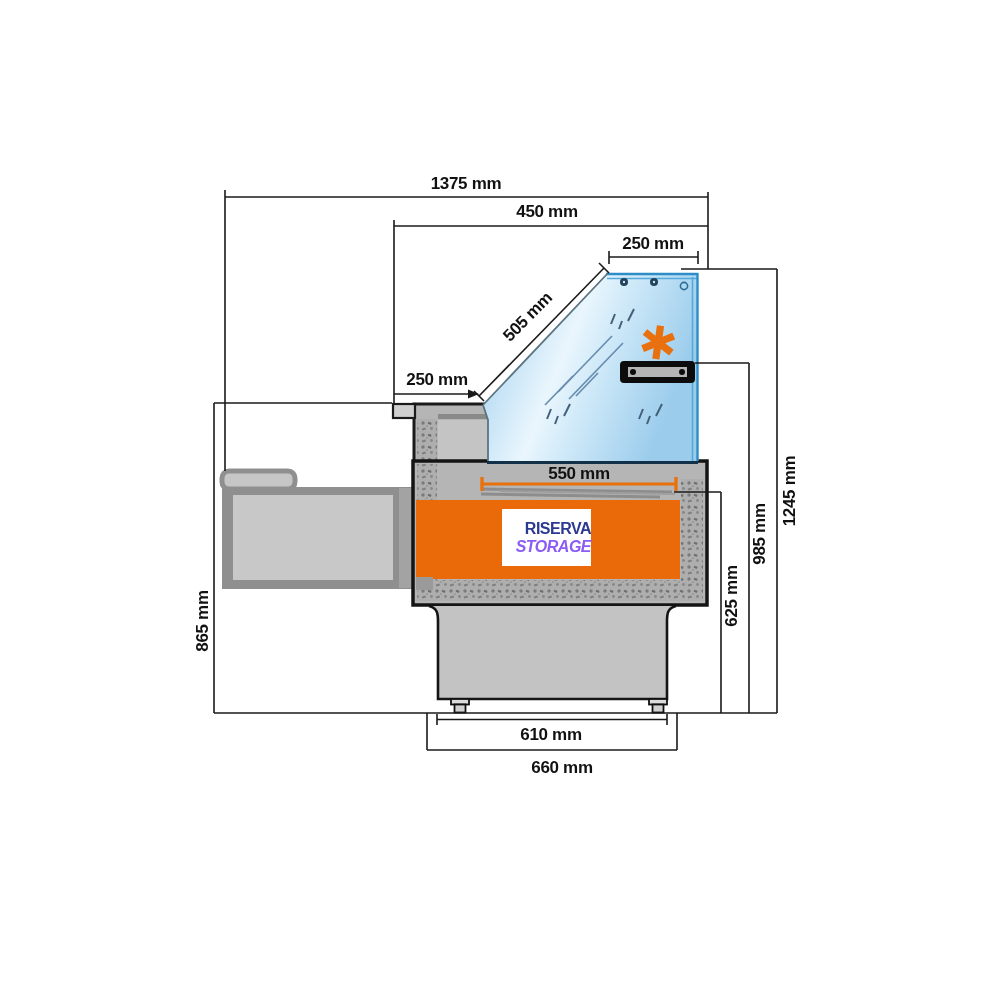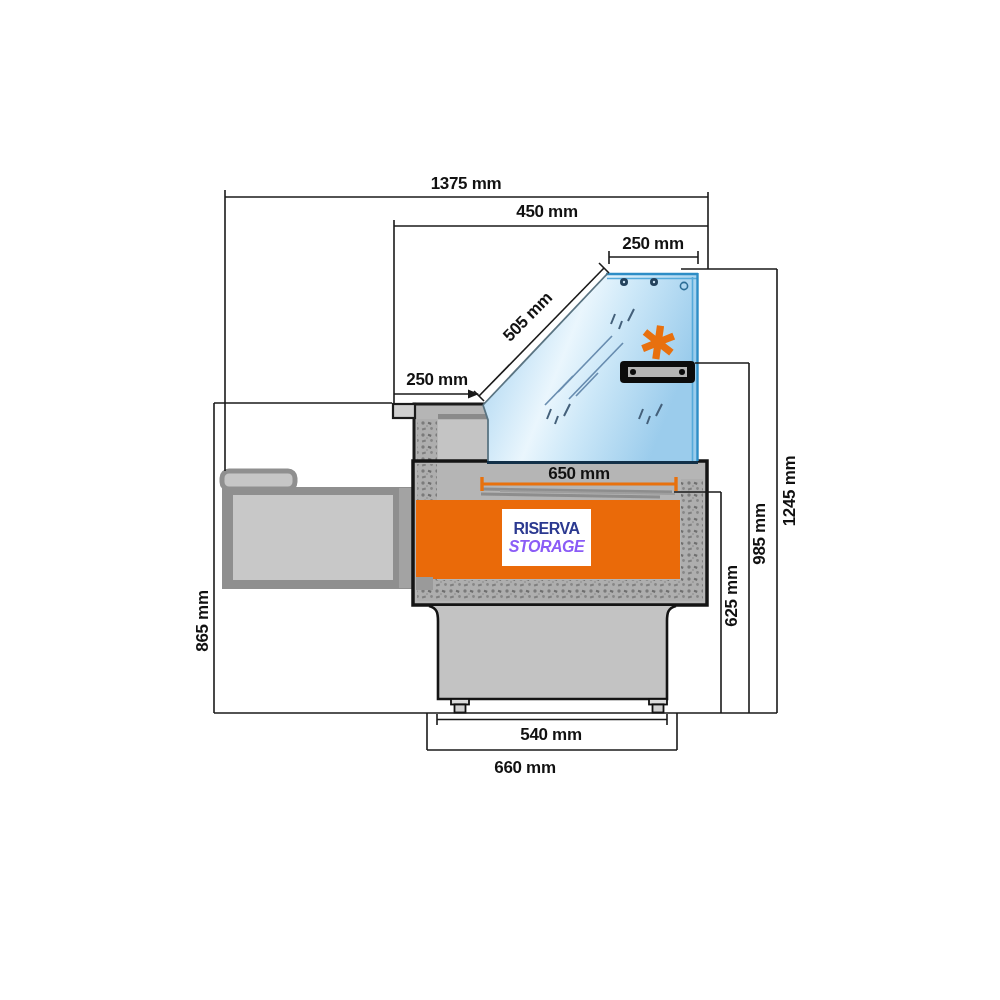--- a/index.html
+++ b/index.html
@@ -16,21 +16,21 @@
   }
   .rot90{transform:translate(-50%,-50%) rotate(-90deg);}
   .rot45{transform:translate(-50%,-50%) rotate(-45.5deg);}
   .asterisk{
     position:absolute;left:658px;top:345px;z-index:3;color:#e8700e;
     font:700 46px "DejaVu Sans", sans-serif;line-height:1;
     transform:translate(-50%,-54%) rotate(8deg);
   }
   .storage-card{
     position:absolute;left:502px;top:509px;width:89px;height:57px;background:#ffffff;
-    display:flex;flex-direction:column;align-items:center;justify-content:center;
+    display:flex;flex-direction:column;align-items:flex-end;justify-content:center;
     z-index:3;line-height:18px;
   }
   .storage-card .l1{font:700 16px "Liberation Sans", sans-serif;color:#2b3990;letter-spacing:-0.5px;}
   .storage-card .l2{font:700 italic 16px "Liberation Sans", sans-serif;font-style:italic;color:#8b5cf6;letter-spacing:-0.5px;}
 </style>
 </head>
 <body>
 
 <div class="stage">
 
@@ -184,23 +184,23 @@
       <line x1="482" y1="477" x2="482" y2="491" stroke-width="3.4"></line>
       <line x1="676" y1="477" x2="676" y2="491" stroke-width="3.4"></line>
     </g>
   </svg>
 
   <div class="dim-label" style="left:466px;top:184px">1375 mm</div>
   <div class="dim-label" style="left:547px;top:212px">450 mm</div>
   <div class="dim-label" style="left:653px;top:244px">250 mm</div>
   <div class="dim-label rot45" style="left:528px;top:317px">505 mm</div>
   <div class="dim-label" style="left:437px;top:380px">250 mm</div>
-  <div class="dim-label" style="left:579px;top:474px">650 mm</div>
-  <div class="dim-label" style="left:551px;top:735px">540 mm</div>
-  <div class="dim-label" style="left:525px;top:768px">660 mm</div>
+  <div class="dim-label" style="left:579px;top:474px">550 mm</div>
+  <div class="dim-label" style="left:551px;top:735px">610 mm</div>
+  <div class="dim-label" style="left:562px;top:768px">660 mm</div>
   <div class="dim-label rot90" style="left:203px;top:621px">865 mm</div>
   <div class="dim-label rot90" style="left:732px;top:596px">625 mm</div>
   <div class="dim-label rot90" style="left:760px;top:534px">985 mm</div>
   <div class="dim-label rot90" style="left:790px;top:491px">1245 mm</div>
 
   <div class="asterisk">✱</div>
 
   <div class="storage-card">
     <span class="l1">RISERVA</span>
     <span class="l2">STORAGE</span>

